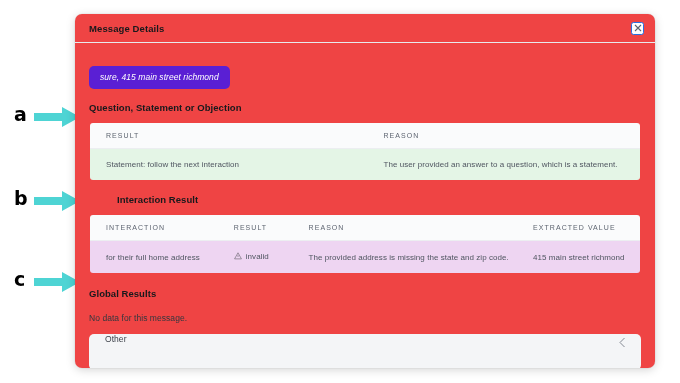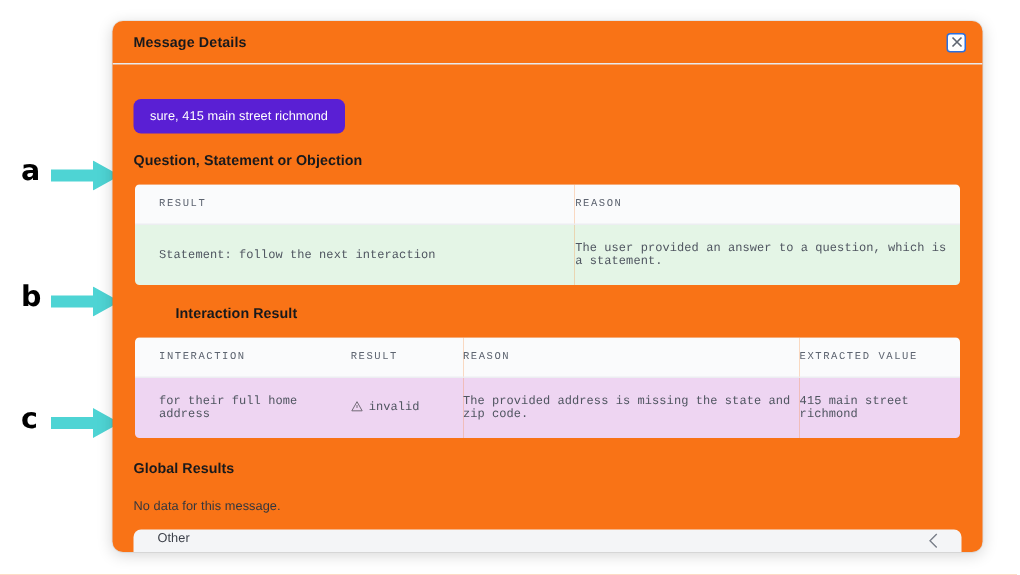--- a/index.html
+++ b/index.html
@@ -44,21 +44,21 @@
     height: 22px;
   }
 
   
   .card {
     position: absolute;
     left: 75px;
     top: 14px;
     width: 580px;
     height: 354px;
-    background: #f97316;
+    background: #ef4444;
     border-radius: 7px;
     box-shadow: 0 2px 10px rgba(0,0,0,0.17), 0 0 0 0.6px rgba(0,0,0,0.06);
     overflow: hidden;
     box-sizing: border-box;
   }
   .card-header {
     height: 29px;
     border-bottom: 1px solid #e8eaed;
     display: flex;
     align-items: center;
@@ -92,41 +92,40 @@
 
   .section-heading {
     font-size: 9.5px;
     font-weight: 700;
     color: #18191c;
     letter-spacing: 0.05px;
     margin: 0;
   }
 
   
-  .chip-wrap { margin-top: 10px; }
+  .chip-wrap { margin-top: 10px; font-style: italic; }
   .chip {
     display: inline-block;
     background: #5a1fd4;
     color: #ffffff;
     font-size: 8.5px;
     padding: 6px 11px 7px 11px;
     border-radius: 5px;
     letter-spacing: 0.05px;
   }
 
   
   .table {
     width: 100%;
     border-collapse: collapse;
     border-radius: 4px;
     overflow: hidden;
     margin-top: 9px;
     border: 1px solid #eceef1;
     table-layout: fixed;
-    font-family: Liberation Mono, monospace;
   }
   .table thead th {
     background: #fafbfc;
     font-size: 7px;
     font-weight: 400;
     letter-spacing: 1.05px;
     color: #5d6470;
     text-align: left;
     padding: 9px 0 9px 0;
     border-bottom: 1px solid #eceef1;

